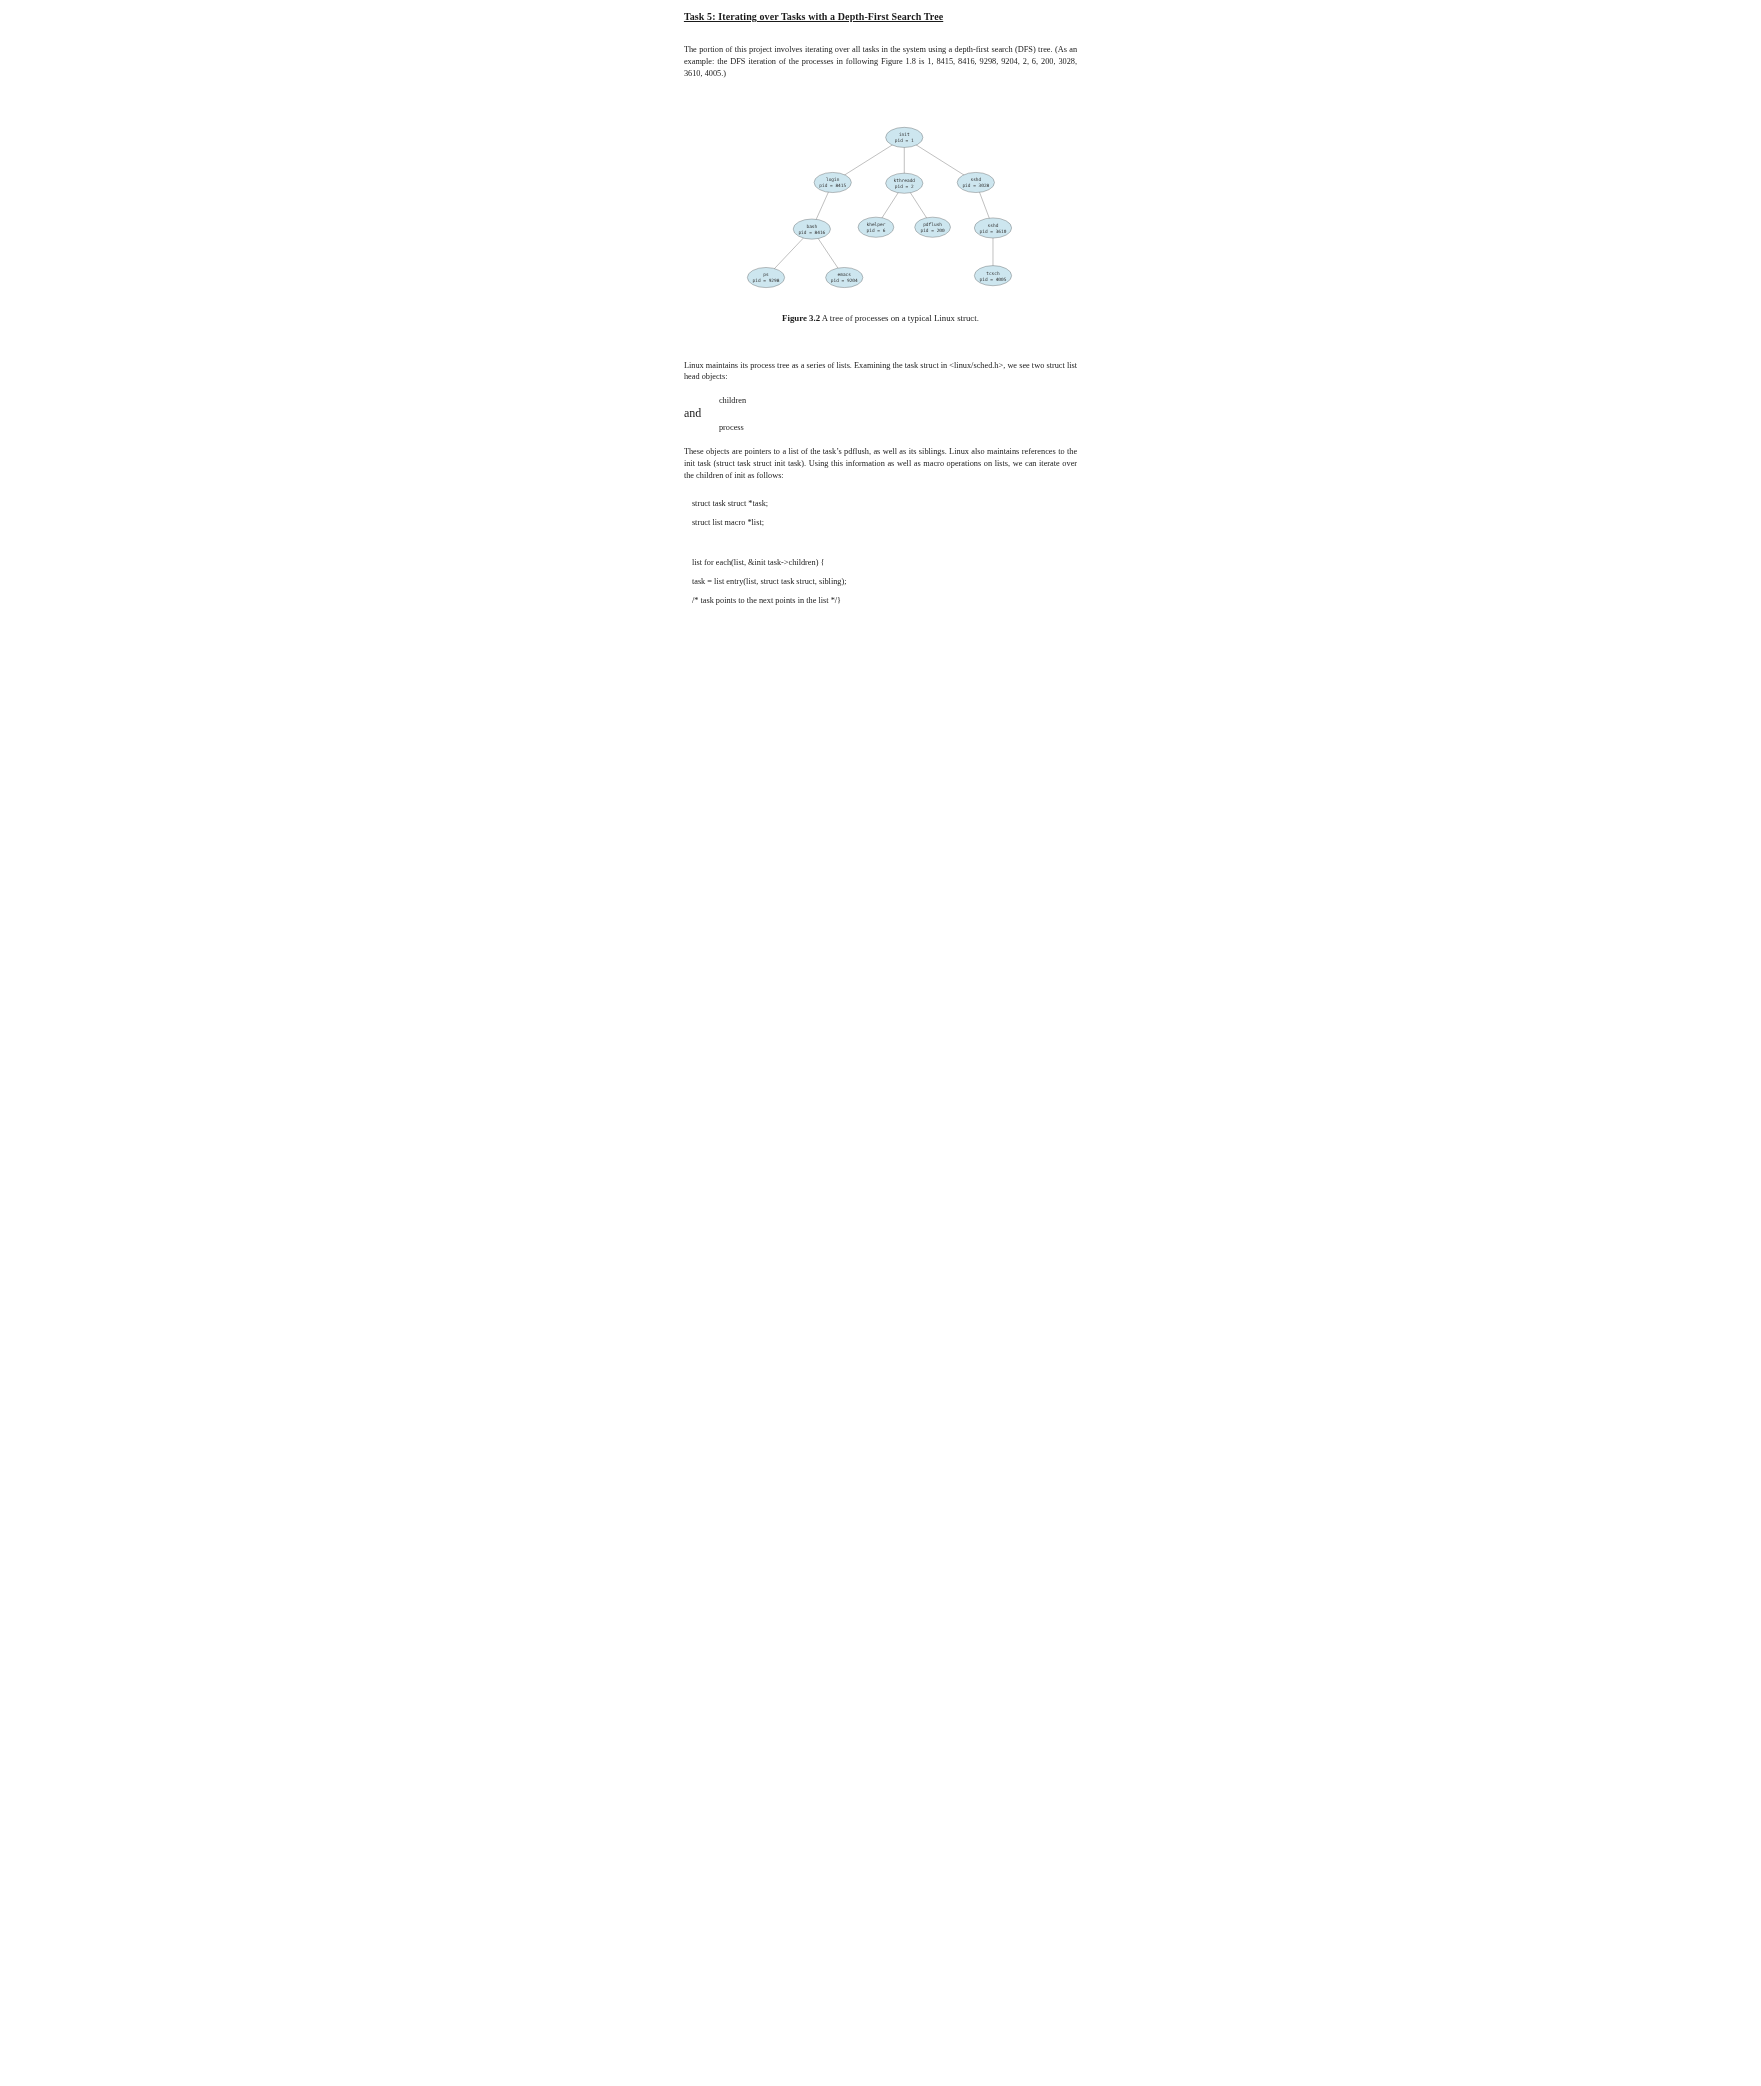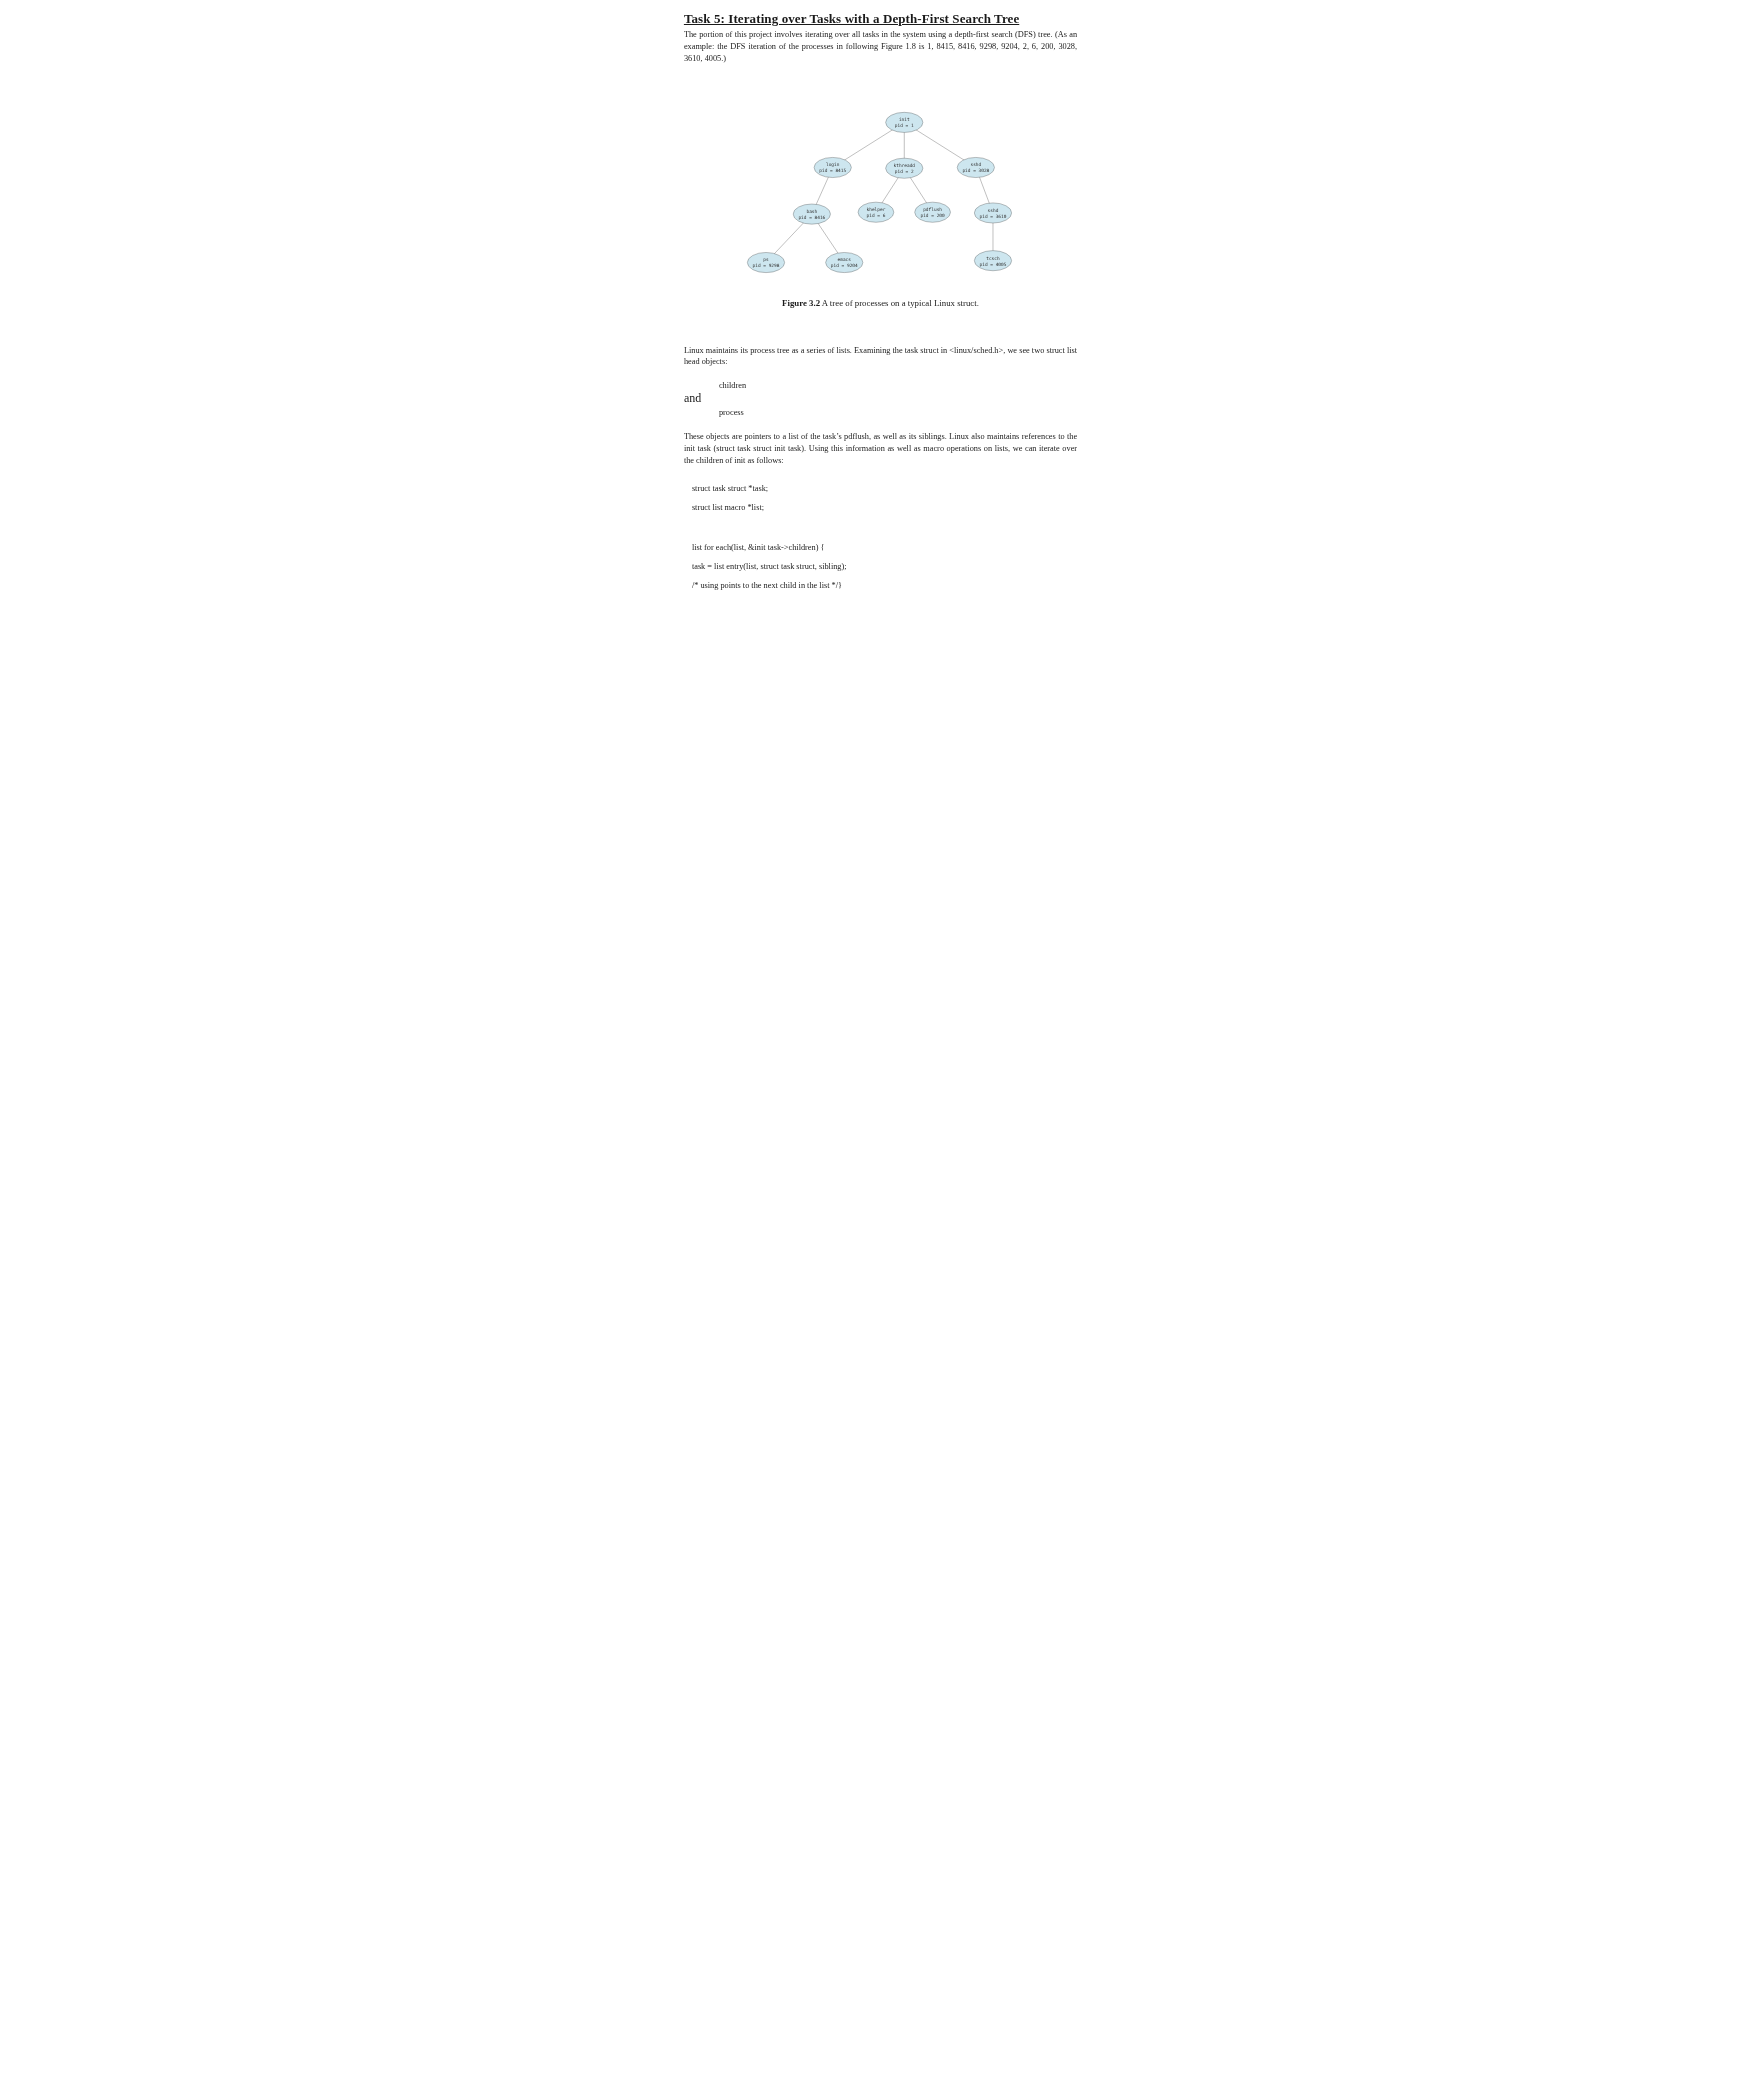--- a/index.html
+++ b/index.html
@@ -11,24 +11,24 @@
   }
   .page {
     width: 440px;
     min-height: 576px;
     margin: 0 auto;
     background: #ffffff;
     box-sizing: border-box;
     padding: 11px 23.4px 16.7px 23.4px;
   }
   h1.doc-title {
-    font-size: 13px;
+    font-size: 10px;
     font-weight: bold;
     text-decoration: underline;
-    margin: 0 0 2px 0;
+    margin: 0 0 22px 0;
     letter-spacing: 0.1px;
   }
   p.para {
     font-size: 8.3px;
     line-height: 1.42;
     text-align: justify;
     margin: 0 0 5.8px 0;
   }
   .figure-area {
     margin-top: 42px;
@@ -175,17 +175,17 @@
   </div>
 
   <p class="para">These objects are pointers to a list of the task’s pdflush, as well as its siblings. Linux also maintains references to the init task (struct task struct init task). Using this information as well as macro operations on lists, we can iterate over the children of init as follows:</p>
 
   <div class="code-block">
     <p class="code-line">struct task struct *task;</p>
     <p class="code-line">struct list macro *list;</p>
     <div class="code-spacer"></div>
     <p class="code-line">list for each(list, &amp;init task-&gt;children) {</p>
     <p class="code-line">task = list entry(list, struct task struct, sibling);</p>
-    <p class="code-line">/* using points to the next child in the list */}</p>
+    <p class="code-line">/* task points to the next points in the list */}</p>
   </div>
 
 </div>
 
 
 </body></html>

